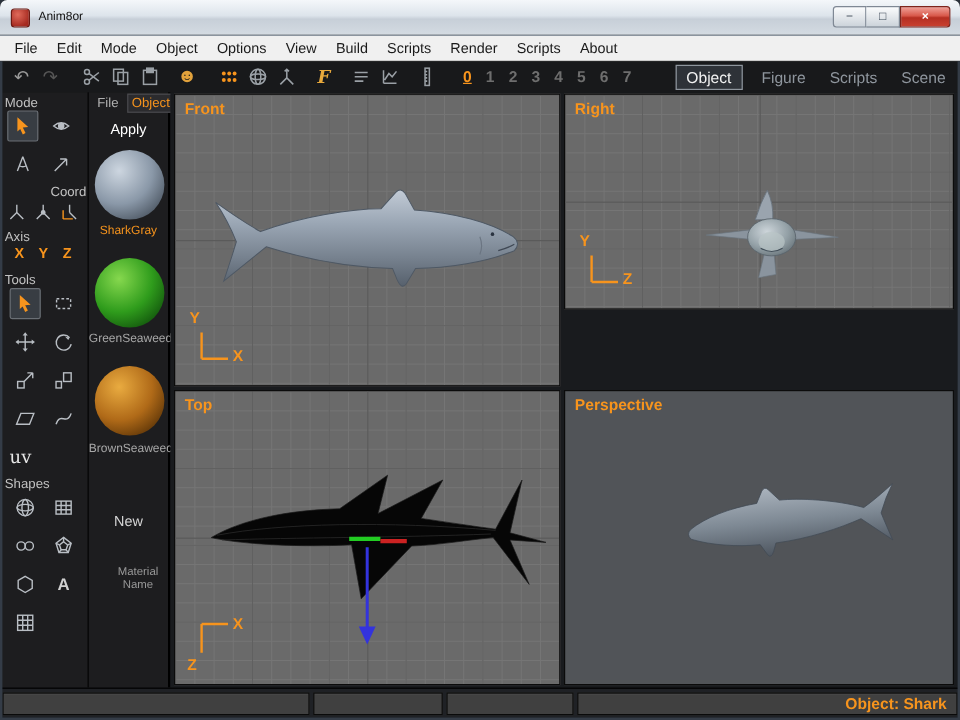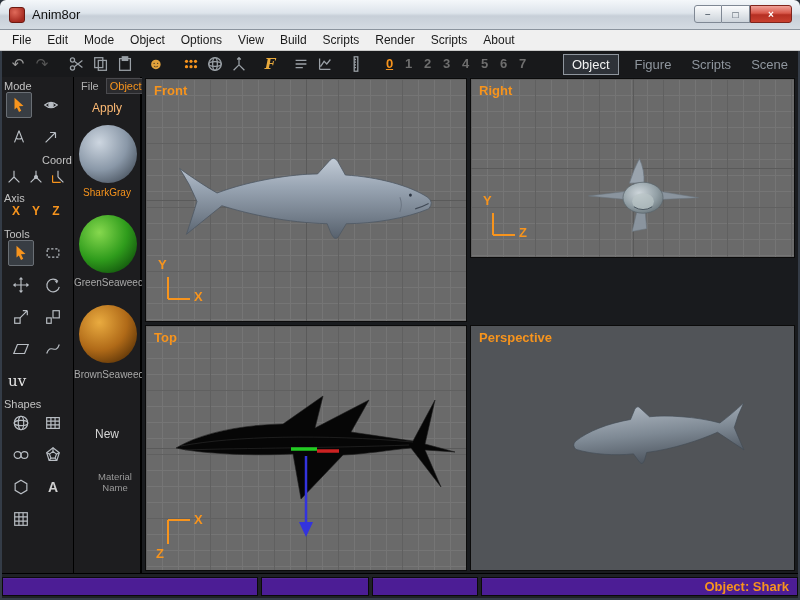--- a/index.html
+++ b/index.html
@@ -6,21 +6,21 @@
   html,body{width:800px;height:600px;overflow:hidden;}
   body{font-family:"Liberation Sans",sans-serif;background:#2a313b;position:relative;}
   #window{position:absolute;inset:0;background:#15161a;border-radius:6px 6px 0 0;overflow:hidden;}
 
   
   .titlebar{position:absolute;left:0;top:0;right:0;height:30px;
     background:linear-gradient(#f4f7fa 0%,#dde4eb 45%,#c7cfd8 55%,#d4dbe2 100%);
     border-bottom:1px solid #8b949e;}
   .appicon{position:absolute;left:9px;top:7px;width:16px;height:16px;border-radius:3px;
     background:radial-gradient(circle at 35% 30%,#e06a5a,#a52a20 75%);border:1px solid #6d1a12;}
-  .title{position:absolute;left:32px;top:0;line-height:30px;font-size:13px;color:#111;}
+  .title{position:absolute;left:32px;top:0;line-height:30px;font-size:10px;color:#111;}
   .winbtns{position:absolute;right:8px;top:5px;display:flex;}
   .wbtn{height:18px;display:flex;align-items:center;justify-content:center;font-size:10px;
     color:#3a4654;border:1px solid #7f8894;background:linear-gradient(#fbfcfd,#ccd3da);}
   .wbtn.min{width:28px;border-radius:3px 0 0 3px;}
   .wbtn.max{width:28px;border-left:none;}
   .wbtn.close{width:42px;border-radius:0 3px 3px 0;border-color:#7e241c;color:#fff;font-weight:bold;
     background:linear-gradient(#f0a199,#d8584a 45%,#b52f22 55%,#c8402f 100%);}
 
   
   .menubar{position:absolute;left:0;top:30px;right:0;height:21px;background:#f0f0f0;
@@ -51,21 +51,21 @@
   .cell.sel{background:#383d43;border:1px solid #6a6f75;border-radius:2px;}
   .cell.small{width:20px;height:22px;}
   .xyz{position:absolute;width:16px;text-align:center;font-size:12px;font-weight:bold;color:#f7941d;}
   .uvbtn{position:absolute;left:8px;font-family:"DejaVu Serif",serif;font-size:15px;color:#e6e6e6;}
 
   
   .matpanel{position:absolute;left:74px;top:77px;width:68px;bottom:27px;background:#1d1d1f;border-right:2px solid #000;}
   .mtabs{position:absolute;left:0;top:0;right:0;height:18px;display:flex;align-items:center;padding-left:4px;gap:4px;}
   .mtab2{font-size:11px;color:#b0b0b0;padding:1px 3px;}
   .mtab2.active{color:#f7941d;background:#2b2b2e;border:1px solid #4a4a4e;}
-  .mbtn{position:absolute;left:0;right:0;text-align:center;font-size:12px;color:#fdba74;}
+  .mbtn{position:absolute;left:0;right:0;text-align:center;font-size:12px;color:#ffffff;}
   .sph{position:absolute;left:5px;width:58px;height:58px;border-radius:50%;}
   .sph1{background:radial-gradient(circle at 35% 30%,#cdd6e0,#8a98a8 50%,#49535f 85%);}
   .sph2{background:radial-gradient(circle at 35% 30%,#86d84e,#2f9c1c 50%,#11520c 85%);}
   .sph3{background:radial-gradient(circle at 35% 30%,#e9ab40,#b06a18 50%,#5a3307 85%);}
   .mname{position:absolute;left:0;right:0;text-align:center;font-size:10px;color:#a8a8a8;}
   .mname.selected{color:#f7941d;}
   .mlabel{position:absolute;left:16px;right:0;text-align:center;font-size:9.5px;color:#9a9a9a;}
 
   
   .vparea{position:absolute;left:142px;top:77px;width:656px;height:496px;background:#191b1e;}
@@ -85,21 +85,21 @@
   .centerv{position:absolute;left:50%;top:0;bottom:0;width:1px;background:#5a5a5a;}
   .centerh{position:absolute;top:50%;left:0;right:0;height:1px;background:#5a5a5a;}
   .vplabel{position:absolute;left:8px;top:4px;font-size:13px;font-weight:bold;color:#f7941d;}
   .axisind{position:absolute;left:10px;bottom:8px;width:52px;height:56px;}
   .axisind svg{position:absolute;left:0;top:0;width:52px;height:56px;stroke:#f7941d;stroke-width:2;fill:none;}
   .al{position:absolute;font-size:13px;font-weight:bold;color:#f7941d;}
   .sharksvg{position:absolute;}
 
   
   .statusbar{position:absolute;left:0;right:0;bottom:0;height:27px;background:#1f2125;border-top:1px solid #000;}
-  .statseg{position:absolute;top:3px;height:19px;background:#4c1d95;border:1px solid #0a0a0a;
+  .statseg{position:absolute;top:3px;height:19px;background:#404040;border:1px solid #0a0a0a;
     box-shadow:inset 0 1px 0 rgba(255,255,255,.05);}
   .statseg .sinfo{display:block;line-height:17px;text-align:right;padding-right:8px;
     font-size:13px;font-weight:bold;color:#f7941d;}
   .framedge{position:absolute;background:#343c47;z-index:50;}
 </style>
 </head>
 <body>
 
 <div id="window">
 

